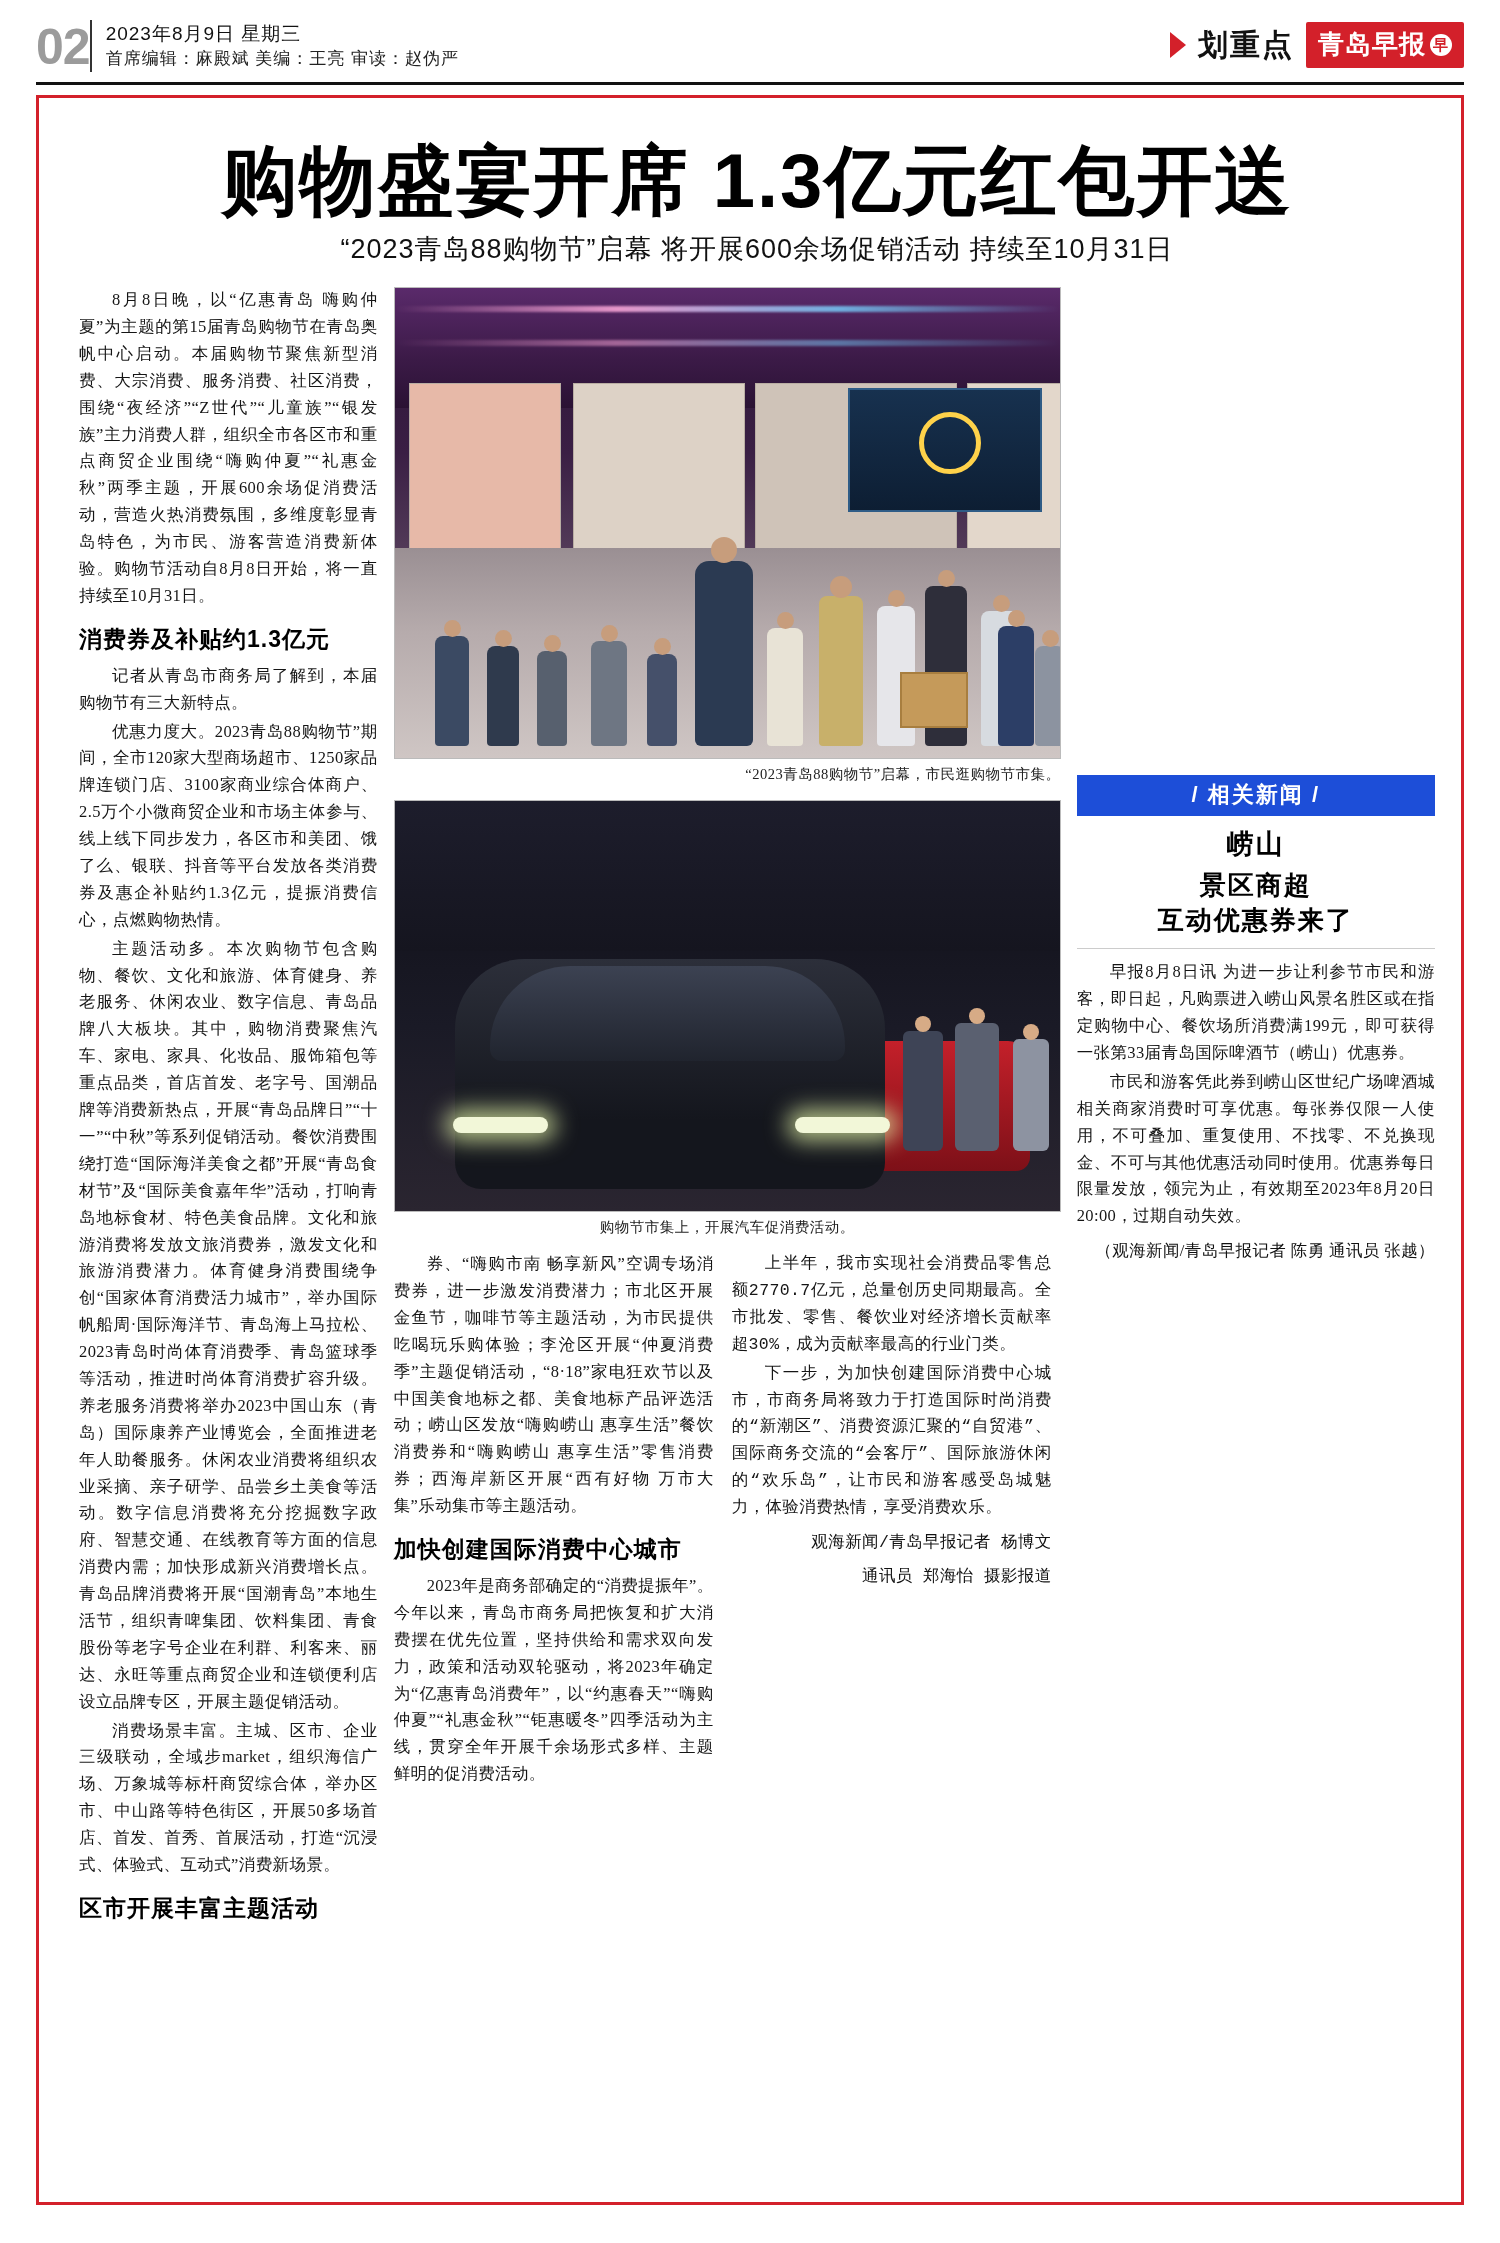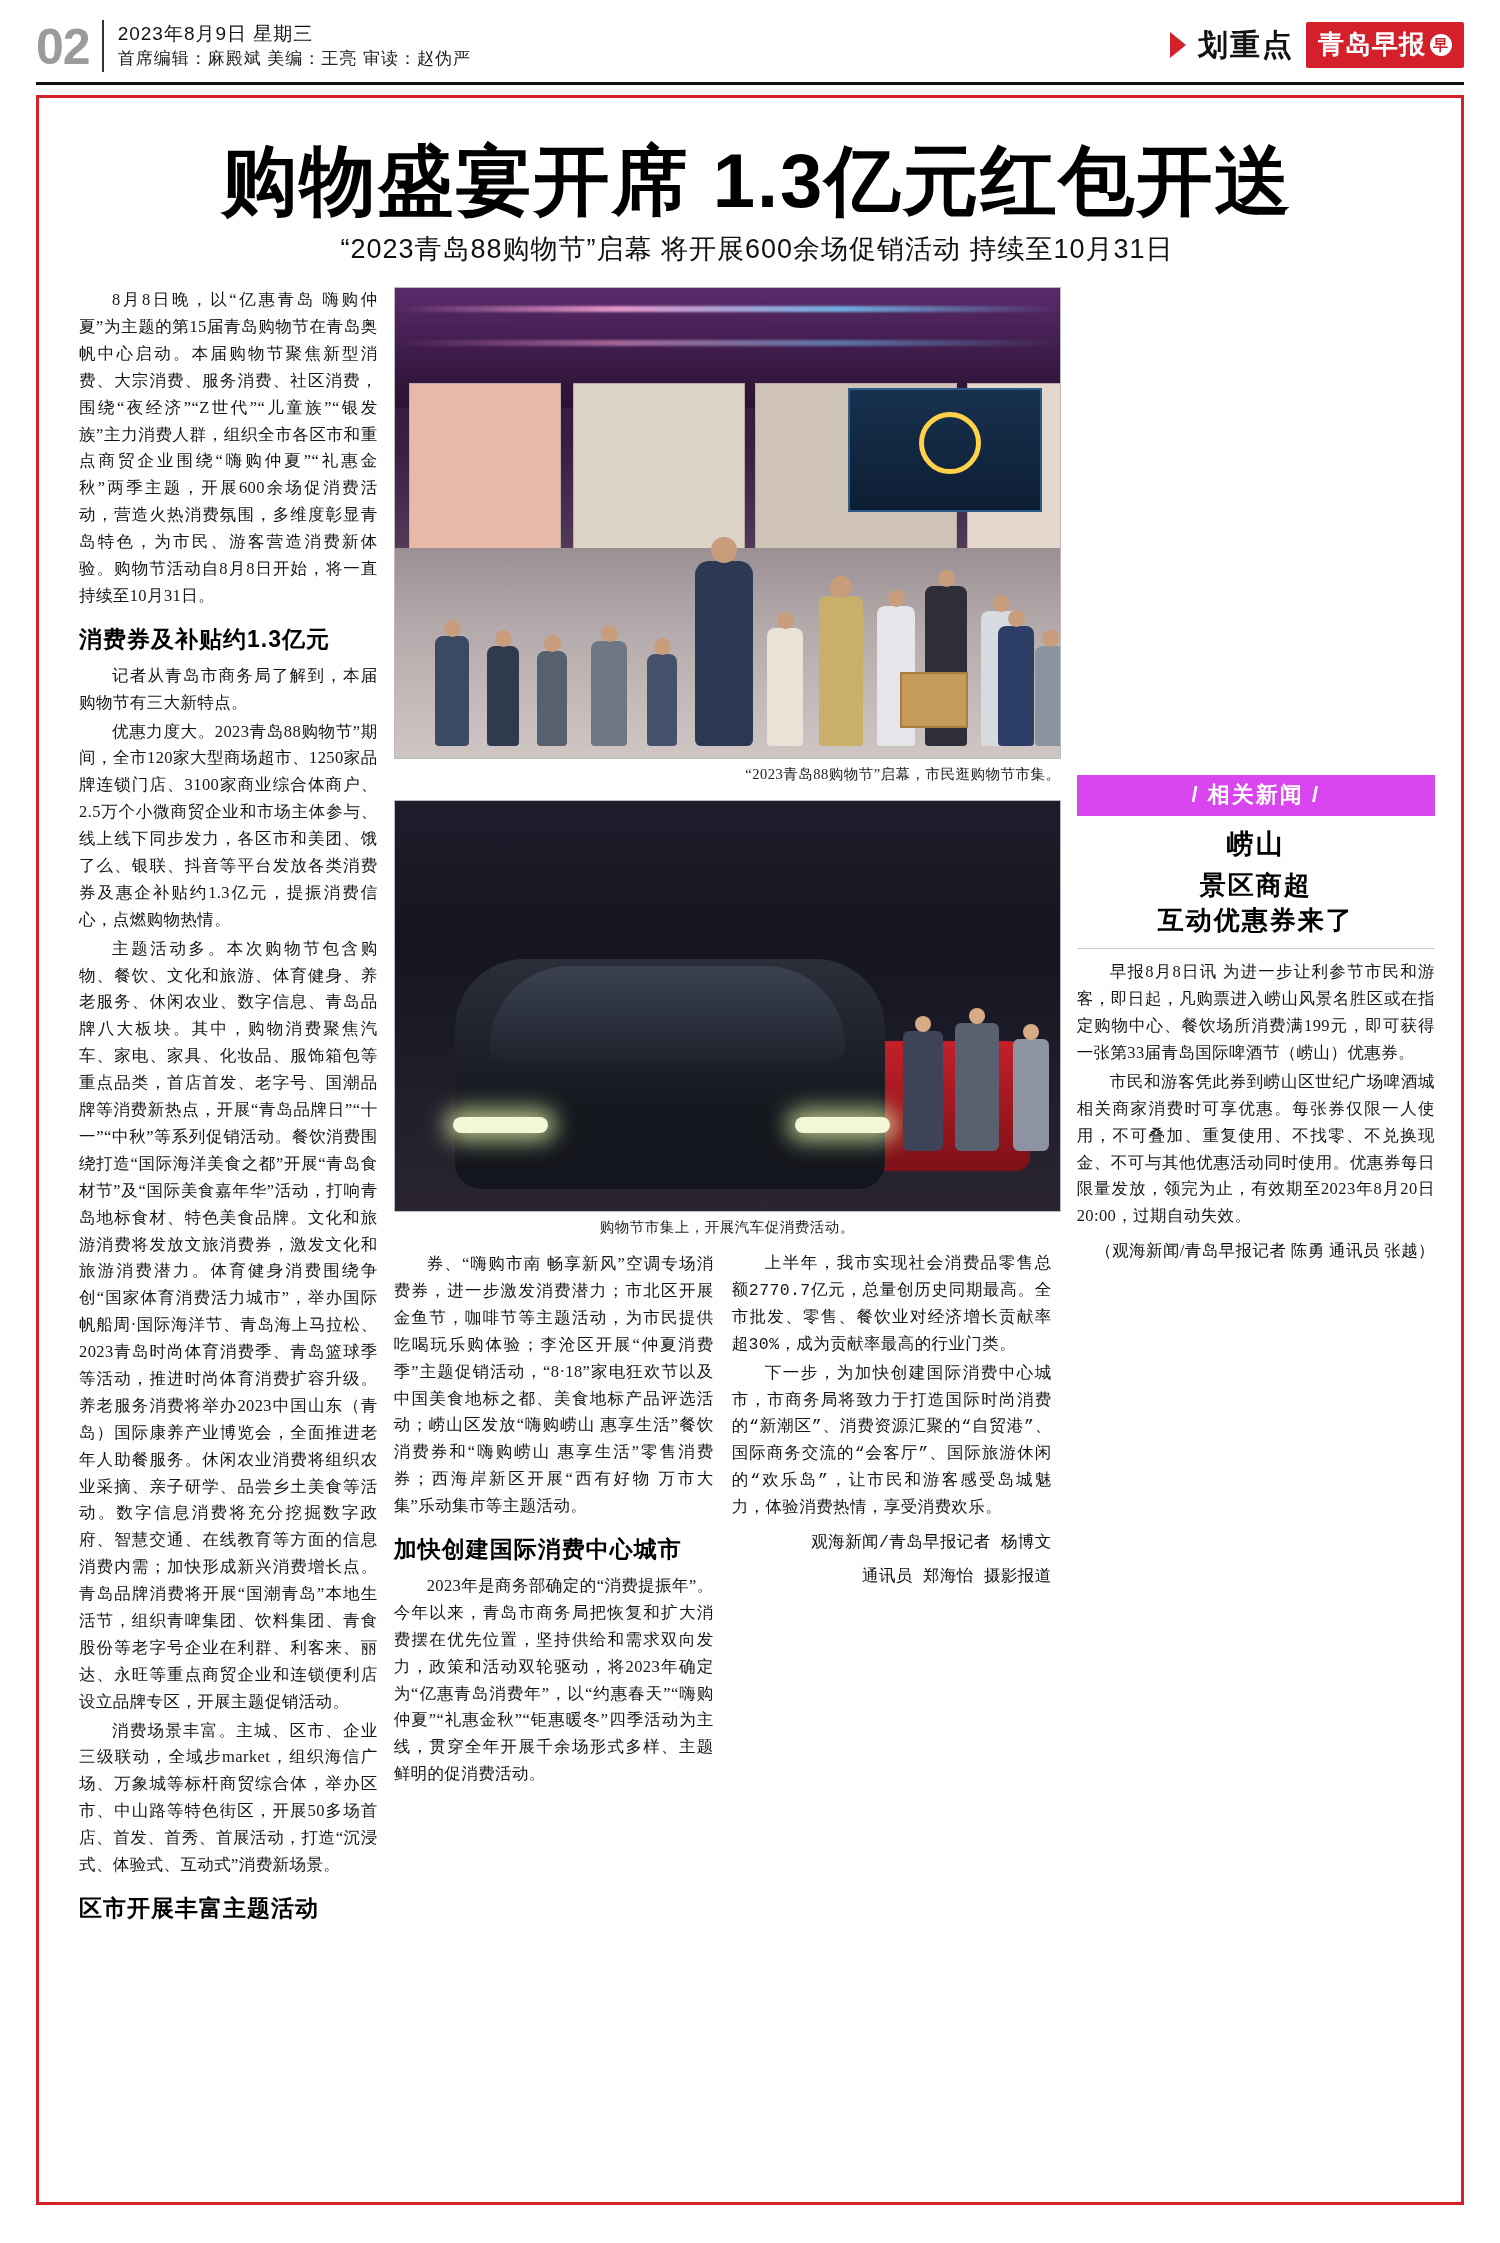--- a/index.html
+++ b/index.html
@@ -31,21 +31,21 @@
     padding: 10px 6px 6px 6px;
     box-sizing: border-box;
   }
   .page-num {
     font-family: "Liberation Sans", sans-serif;
     font-size: 50px;
     font-weight: bold;
     color: #9b9b9b;
     line-height: 1;
     letter-spacing: -1px;
-    padding-right: 12px;
+    padding-right: 0;
   }
   .masthead-divider {
     width: 2px;
     background: #333;
     height: 52px;
     margin-right: 14px;
   }
   .masthead-text { line-height: 1.45; }
   .masthead-date {
     font-size: 19px;
@@ -244,21 +244,21 @@
   .p2-light.r { left: 400px; }
   .p2-redcar {
     position:absolute; right: 30px; bottom: 40px; width: 210px; height: 130px;
     background: linear-gradient(180deg,#c4202a,#7d1018); border-radius: 40px 22px 14px 14px;
   }
   .p2-figure { position:absolute; bottom: 60px; border-radius:6px; }
   .p2-head { position:absolute; top:-15px; left:50%; width:16px;height:16px;margin-left:-8px;border-radius:50%;background:#d7ab86; }
 
   
   .related-header {
-    background: #d946ef;
+    background: #1d4ed8;
     color: #fff;
     text-align: center;
     font-family: "Liberation Sans", sans-serif;
     font-size: 22px;
     font-weight: bold;
     letter-spacing: 2px;
     padding: 5px 0 6px 0;
     margin-bottom: 10px;
   }
   .related-title {

